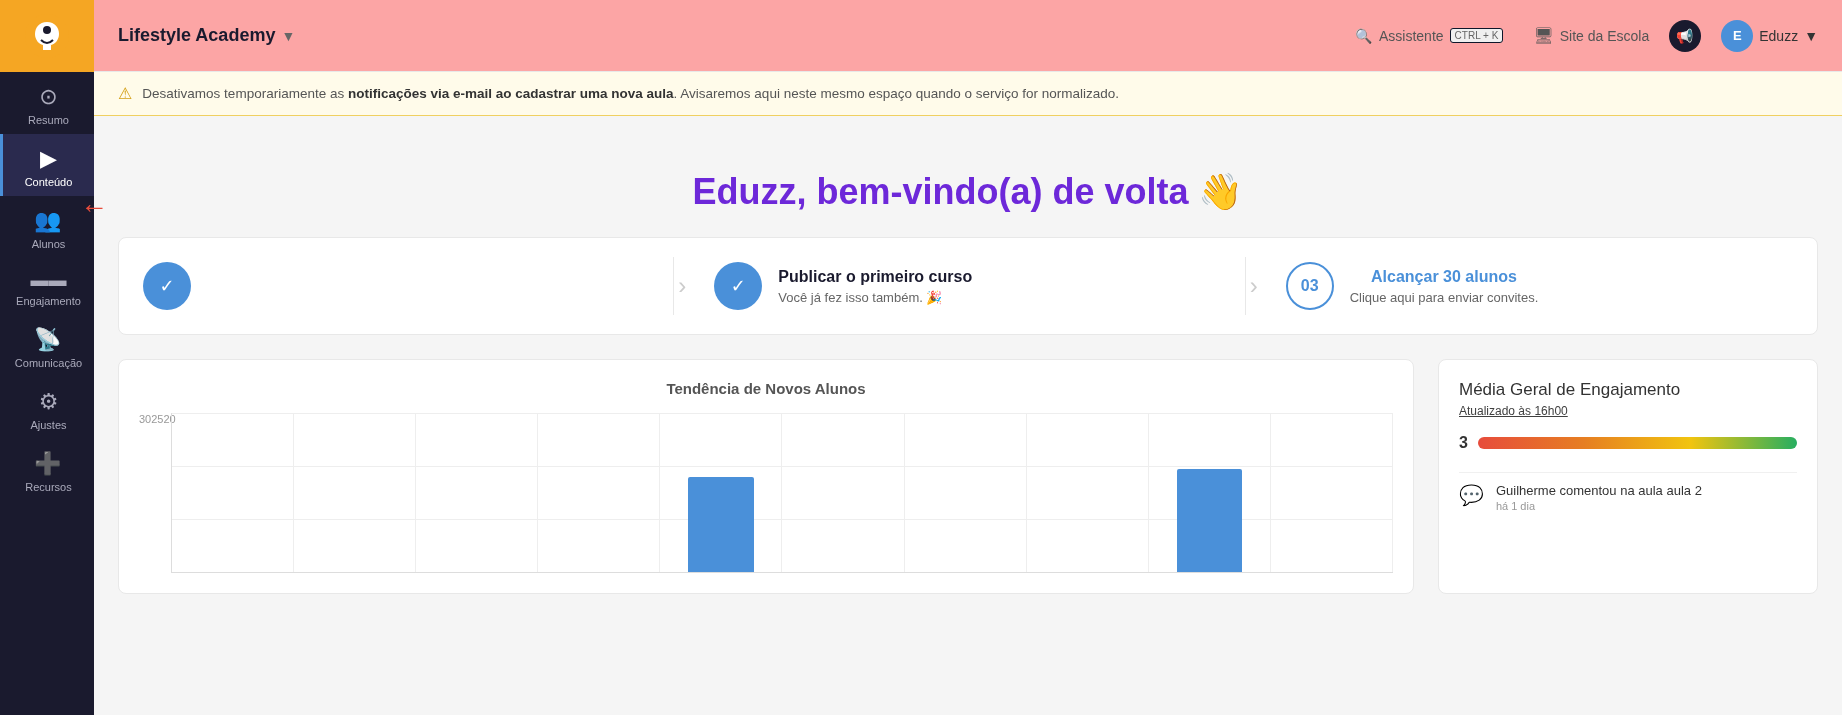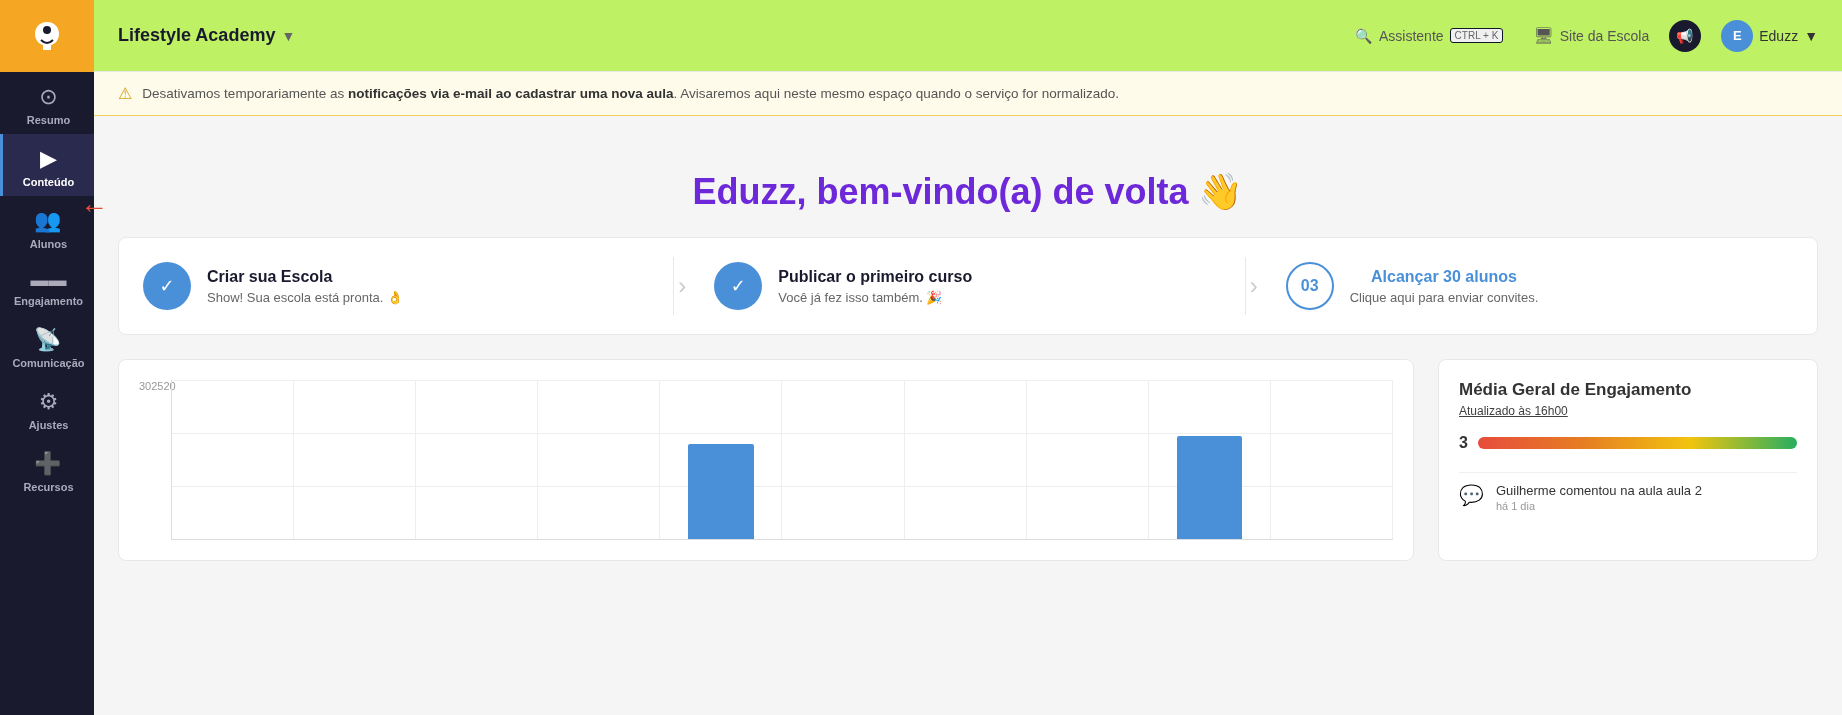--- a/index.html
+++ b/index.html
@@ -37,35 +37,35 @@
       font-size: 11px;
       gap: 4px;
       border-left: 3px solid transparent;
     }
     .sidebar-item.active {
       background: #2a2a4e;
       border-left: 3px solid #4a90d9;
       color: #fff;
     }
     .sidebar-item .icon { font-size: 22px; }
-    .sidebar-item .label { color: inherit; text-align: left; font-weight: bold; }
+    .sidebar-item .label { color: inherit; text-align: left; }
     .sidebar-item.active .label { color: #fff; }
 
     
     .main {
       flex: 1;
       display: flex;
       flex-direction: column;
       overflow: hidden;
     }
 
     
     .header {
       height: 72px;
-      background: #bef264;
+      background: #fca5a5;
       border-bottom: 1px solid #e8e8e8;
       display: flex;
       align-items: center;
       padding: 0 24px;
       gap: 12px;
     }
     .header-title {
       font-size: 18px;
       font-weight: 600;
       color: #1a1a2e;
@@ -278,21 +278,21 @@
       top: 0;
       height: 100%;
     }
     .grid-line {
       position: absolute;
       left: 0; right: 0;
       border-top: 1px solid #eee;
     }
 
     
-    .engagement-title { font-size: 17px; font-weight: 700; color: #333; margin-bottom: 4px; }
+    .engagement-title { font-size: 17px; font-weight: 400; color: #333; margin-bottom: 4px; }
     .engagement-subtitle { font-size: 12px; color: #404040; margin-bottom: 16px; text-decoration: underline; }
     .engagement-bar-row { display: flex; align-items: center; gap: 10px; margin-bottom: 20px; }
     .engagement-gradient-bar {
       flex: 1;
       height: 12px;
       border-radius: 6px;
       background: linear-gradient(to right, #e74c3c, #e67e22, #f1c40f, #27ae60);
     }
     .engagement-score-left {
       font-size: 16px;
@@ -413,24 +413,20 @@
       </span>
     </div>
 
     <div class="welcome-section">
       <h1 class="welcome-title">Eduzz, bem-vindo(a) de volta 👋</h1>
     </div>
 
     <div class="steps-container">
       <div class="step">
         <div class="step-icon-circle done">✓</div>
-        <div class="step-text">
-          <h3>Criar sua Escola</h3>
-          <p>Show! Sua escola está pronta. 👌</p>
-        </div>
       </div>
       <div style="display:flex;align-items:center;color:#ccc;font-size:24px;padding:0 4px;">›</div>
       <div class="step">
         <div class="step-icon-circle done">✓</div>
         <div class="step-text">
           <h3>Publicar o primeiro curso</h3>
           <p>Você já fez isso também. 🎉</p>
         </div>
       </div>
       <div style="display:flex;align-items:center;color:#ccc;font-size:24px;padding:0 4px;">›</div>
@@ -439,20 +435,21 @@
         <div class="step-text">
           <h3 class="link-like">Alcançar 30 alunos</h3>
           <p>Clique aqui para enviar convites.</p>
         </div>
       </div>
     </div>
 
     <div class="charts-section">
 
       <div class="chart-card">
+        <div class="chart-title">Tendência de Novos Alunos</div>
         <div class="chart-area">
           <div class="chart-y-labels">
             <span>30</span>
             <span>25</span>
             <span>20</span>
           </div>
 
           <div class="grid-lines">
             <div class="grid-line" style="top:0%"></div>
             <div class="grid-line" style="top:33%"></div>

